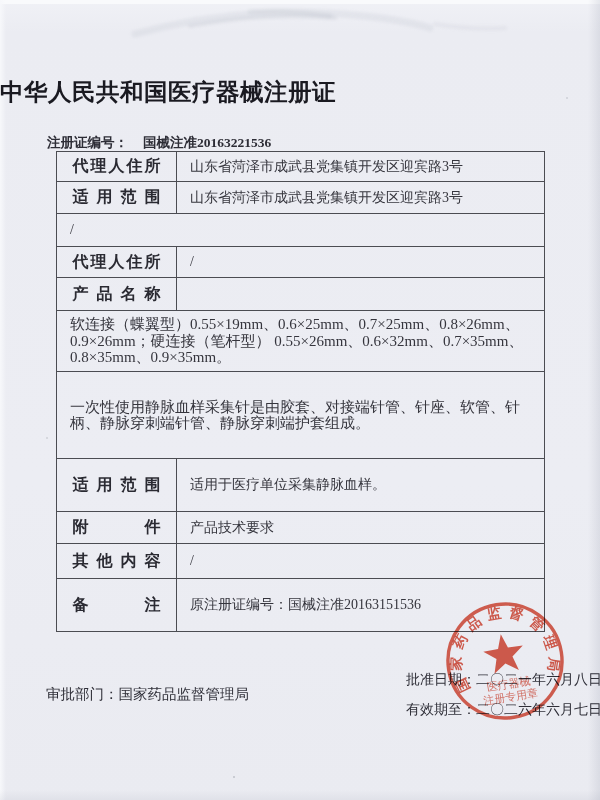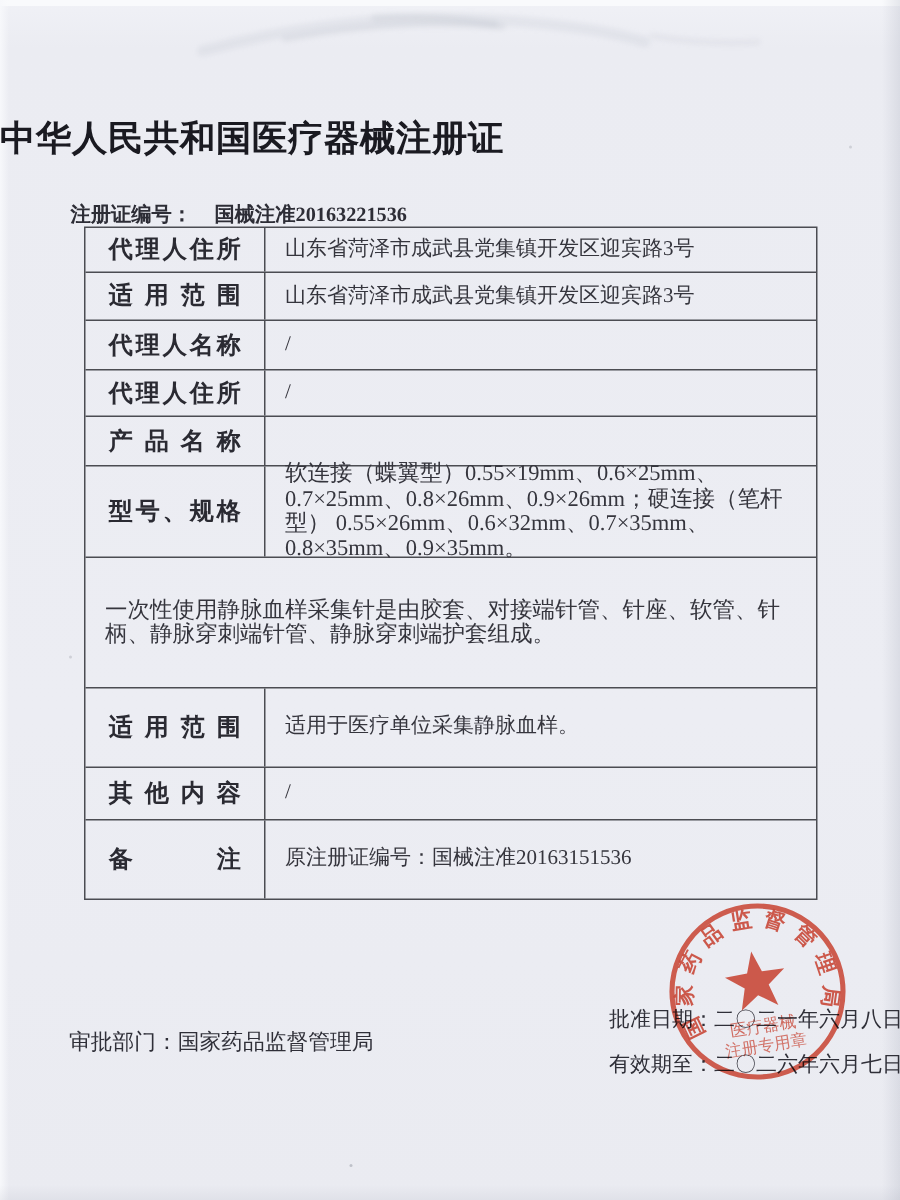--- a/index.html
+++ b/index.html
@@ -114,59 +114,61 @@
       </div>
       <div class="row row-3">
         <div class="cell-label">
           <span class="label-inner">适用范围</span>
         </div>
         <div class="cell-value">
           <span>山东省菏泽市成武县党集镇开发区迎宾路3号</span>
         </div>
       </div>
       <div class="row row-4">
-        <div class="cell-label">
-          <span class="label-inner">代理人名称</span>
-        </div>
         <div class="cell-value">
           <span>/</span>
         </div>
       </div>
       <div class="row row-5">
         <div class="cell-label">
           <span class="label-inner">代理人住所</span>
         </div>
         <div class="cell-value">
           <span>/</span>
         </div>
       </div>
       <div class="row row-6">
         <div class="cell-label">
           <span class="label-inner">产品名称</span>
         </div>
       </div>
       <div class="row row-7">
-        <div class="cell-label">
-          <span class="label-inner">型号、规格</span>
-        </div>
         <div class="cell-value">
           <span>软连接（蝶翼型）0.55×19mm、0.6×25mm、0.7×25mm、0.8×26mm、0.9×26mm；硬连接（笔杆型） 0.55×26mm、0.6×32mm、0.7×35mm、0.8×35mm、0.9×35mm。</span>
         </div>
       </div>
       <div class="row row-8">
         <div class="cell-value">
           <span>一次性使用静脉血样采集针是由胶套、对接端针管、针座、软管、针柄、静脉穿刺端针管、静脉穿刺端护套组成。</span>
         </div>
       </div>
       <div class="row row-9">
         <div class="cell-label">
           <span class="label-inner">适用范围</span>
         </div>
         <div class="cell-value">
           <span>适用于医疗单位采集静脉血样。</span>
+        </div>
+      </div>
+      <div class="row row-10">
+        <div class="cell-label">
+          <span class="label-inner">附件</span>
+        </div>
+        <div class="cell-value">
+          <span>产品技术要求</span>
         </div>
       </div>
       <div class="row row-11">
         <div class="cell-label">
           <span class="label-inner">其他内容</span>
         </div>
         <div class="cell-value">
           <span>/</span>
         </div>
       </div>

